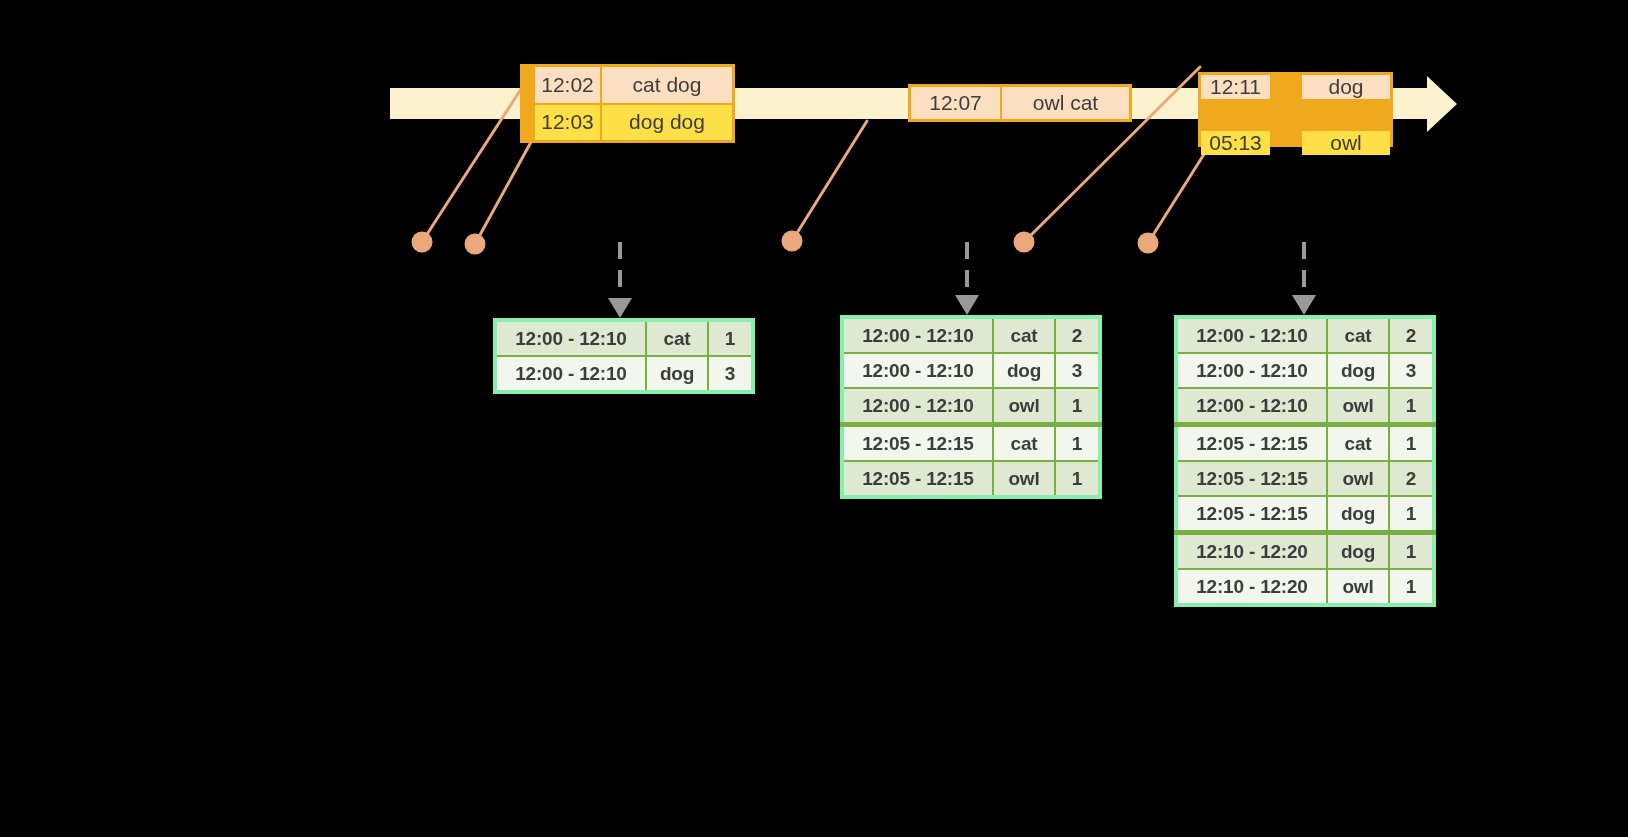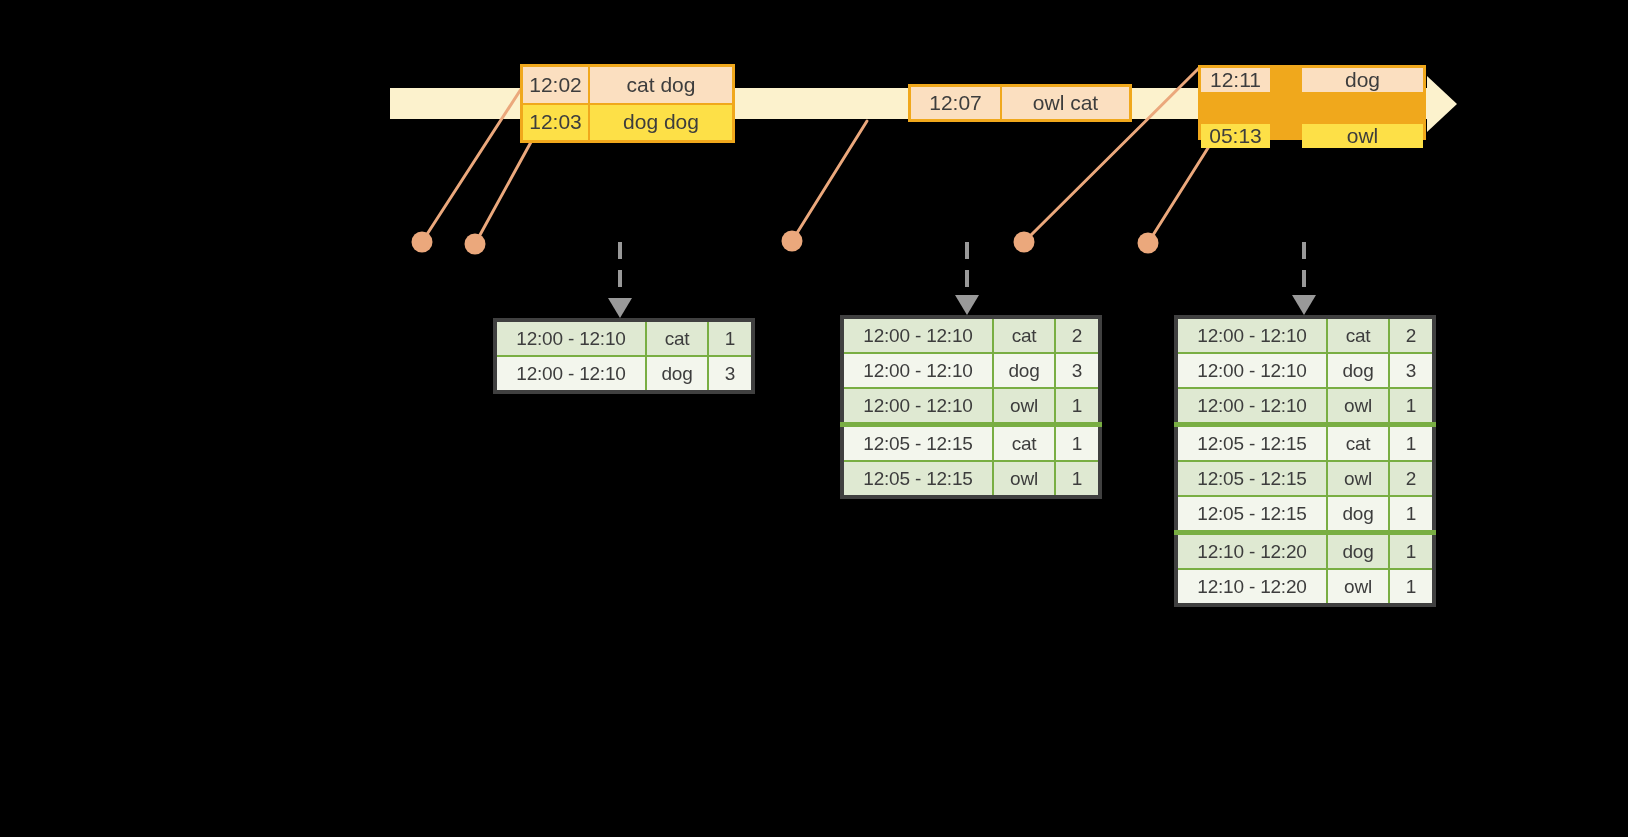--- a/index.html
+++ b/index.html
@@ -16,27 +16,27 @@
   
   #overlay{position:absolute;left:0;top:0;z-index:2;}
   
   .event-box{
     position:absolute;z-index:3;box-sizing:border-box;display:grid;gap:2px;
     background:#f0a81c;border:3px solid #f0a81c;
   }
   .event-cell{display:flex;align-items:center;justify-content:center;font-size:21px;color:#3d3d3d;}
   .fill-dark{background:#fbdfc0;}
   .fill-light{background:#fde047;}
-  #event-box-1{left:520px;top:64px;width:215px;height:79px;grid-template-columns:65px 1fr;grid-template-rows:1fr 1fr;}
+  #event-box-1{left:520px;top:64px;width:215px;height:79px;grid-template-columns:65px 1fr;grid-template-rows:1fr 1fr;padding-left:12px;}
   #event-box-2{left:864px;top:84px;width:224px;height:38px;grid-template-columns:89px 1fr;grid-template-rows:1fr;margin-left:44px;}
-  #event-box-3{left:1198px;top:65px;width:228px;height:75px;grid-template-columns:69px 1fr;grid-template-rows:1fr 1fr;gap:32px;}
+  #event-box-3{left:1198px;top:72px;width:195px;height:75px;grid-template-columns:69px 1fr;grid-template-rows:1fr 1fr;gap:32px;}
   
   .result-table{
     position:absolute;z-index:3;border-collapse:collapse;
-    border:4px solid #404040;background:#79ae43;
+    border:4px solid #86efac;background:#79ae43;font-weight:bold;
   }
   .result-table td{
     border:2px solid #79ae43;height:33px;padding:0 9px;
     font-size:19px;letter-spacing:-0.2px;color:#3d3d3d;text-align:center;white-space:nowrap;
   }
   .result-table td:nth-child(1){min-width:130px;}
   .result-table td:nth-child(2){min-width:42px;margin-top:8px;}
   .result-table td:nth-child(3){min-width:24px;}
   .result-table tr:nth-child(odd) td{background:#dfe9d2;}
   .result-table tr:nth-child(even) td{background:#f3f6ed;}

